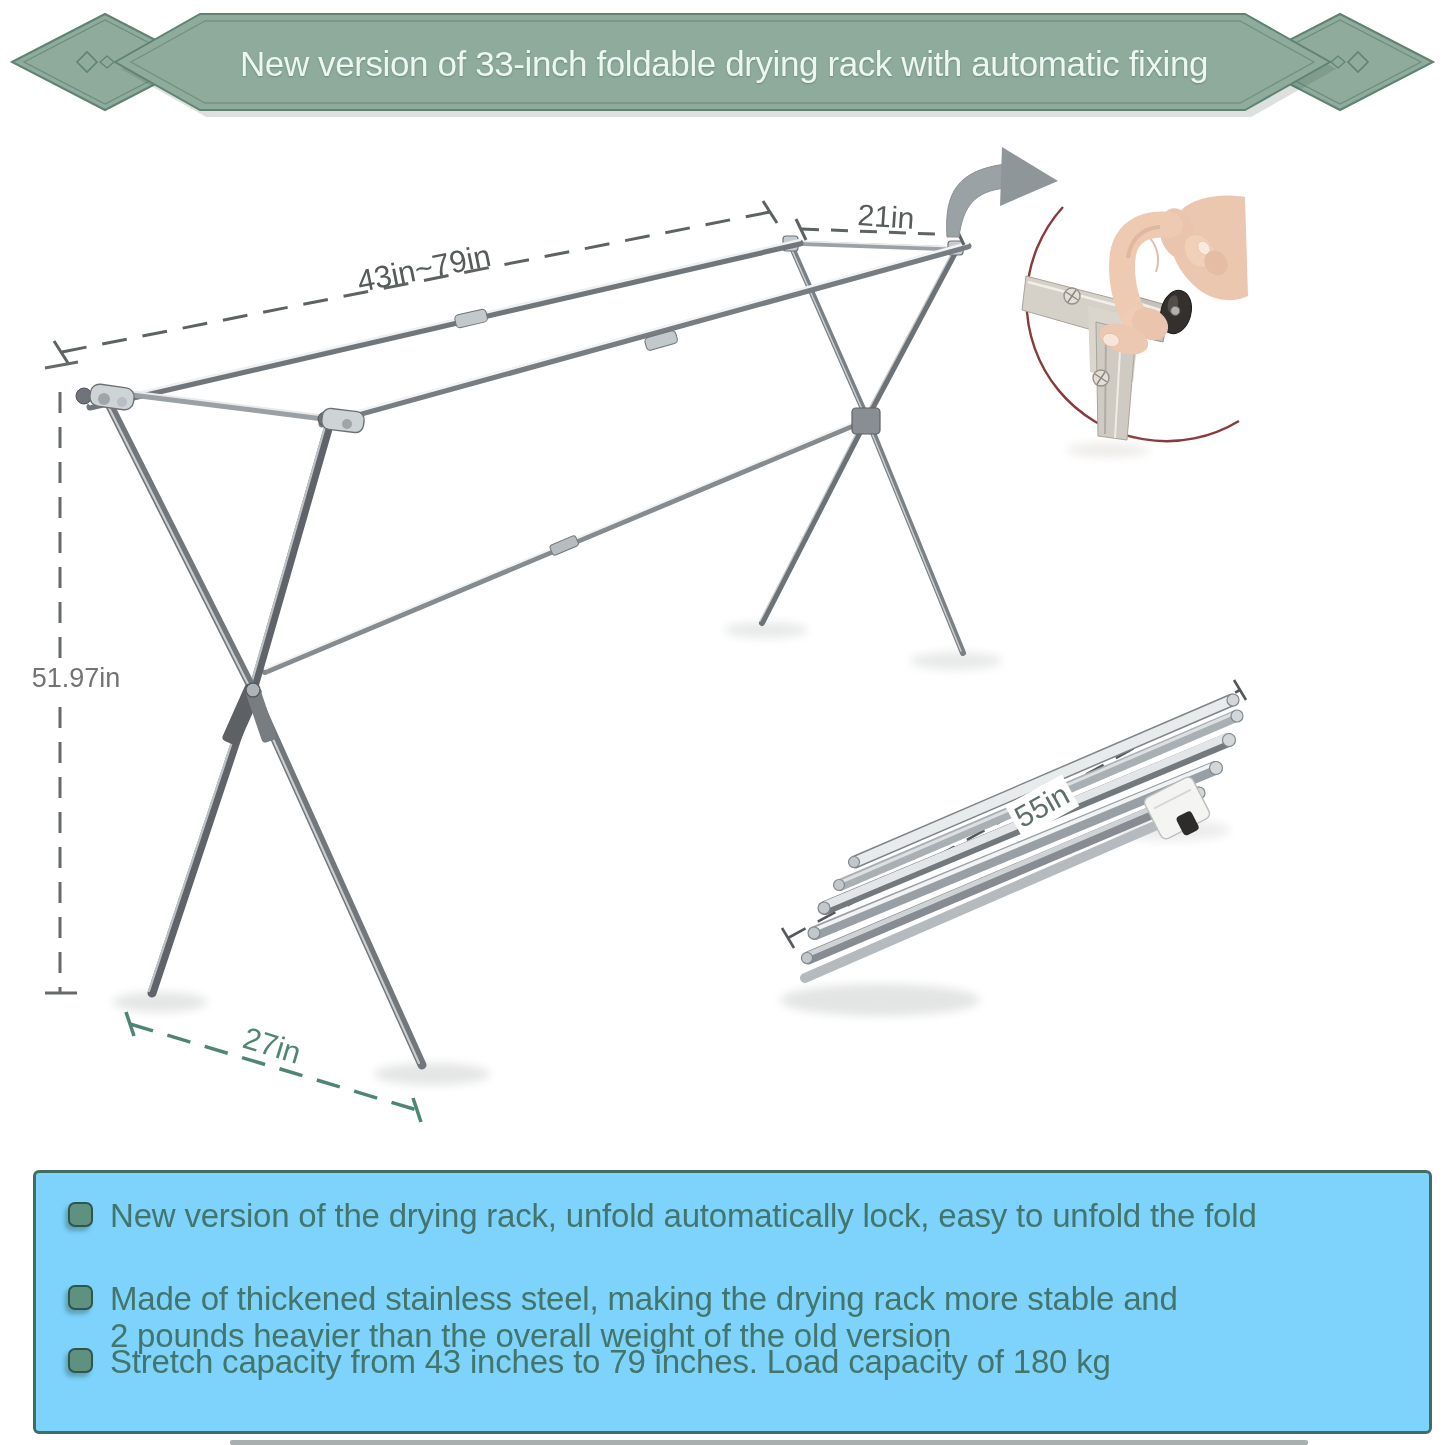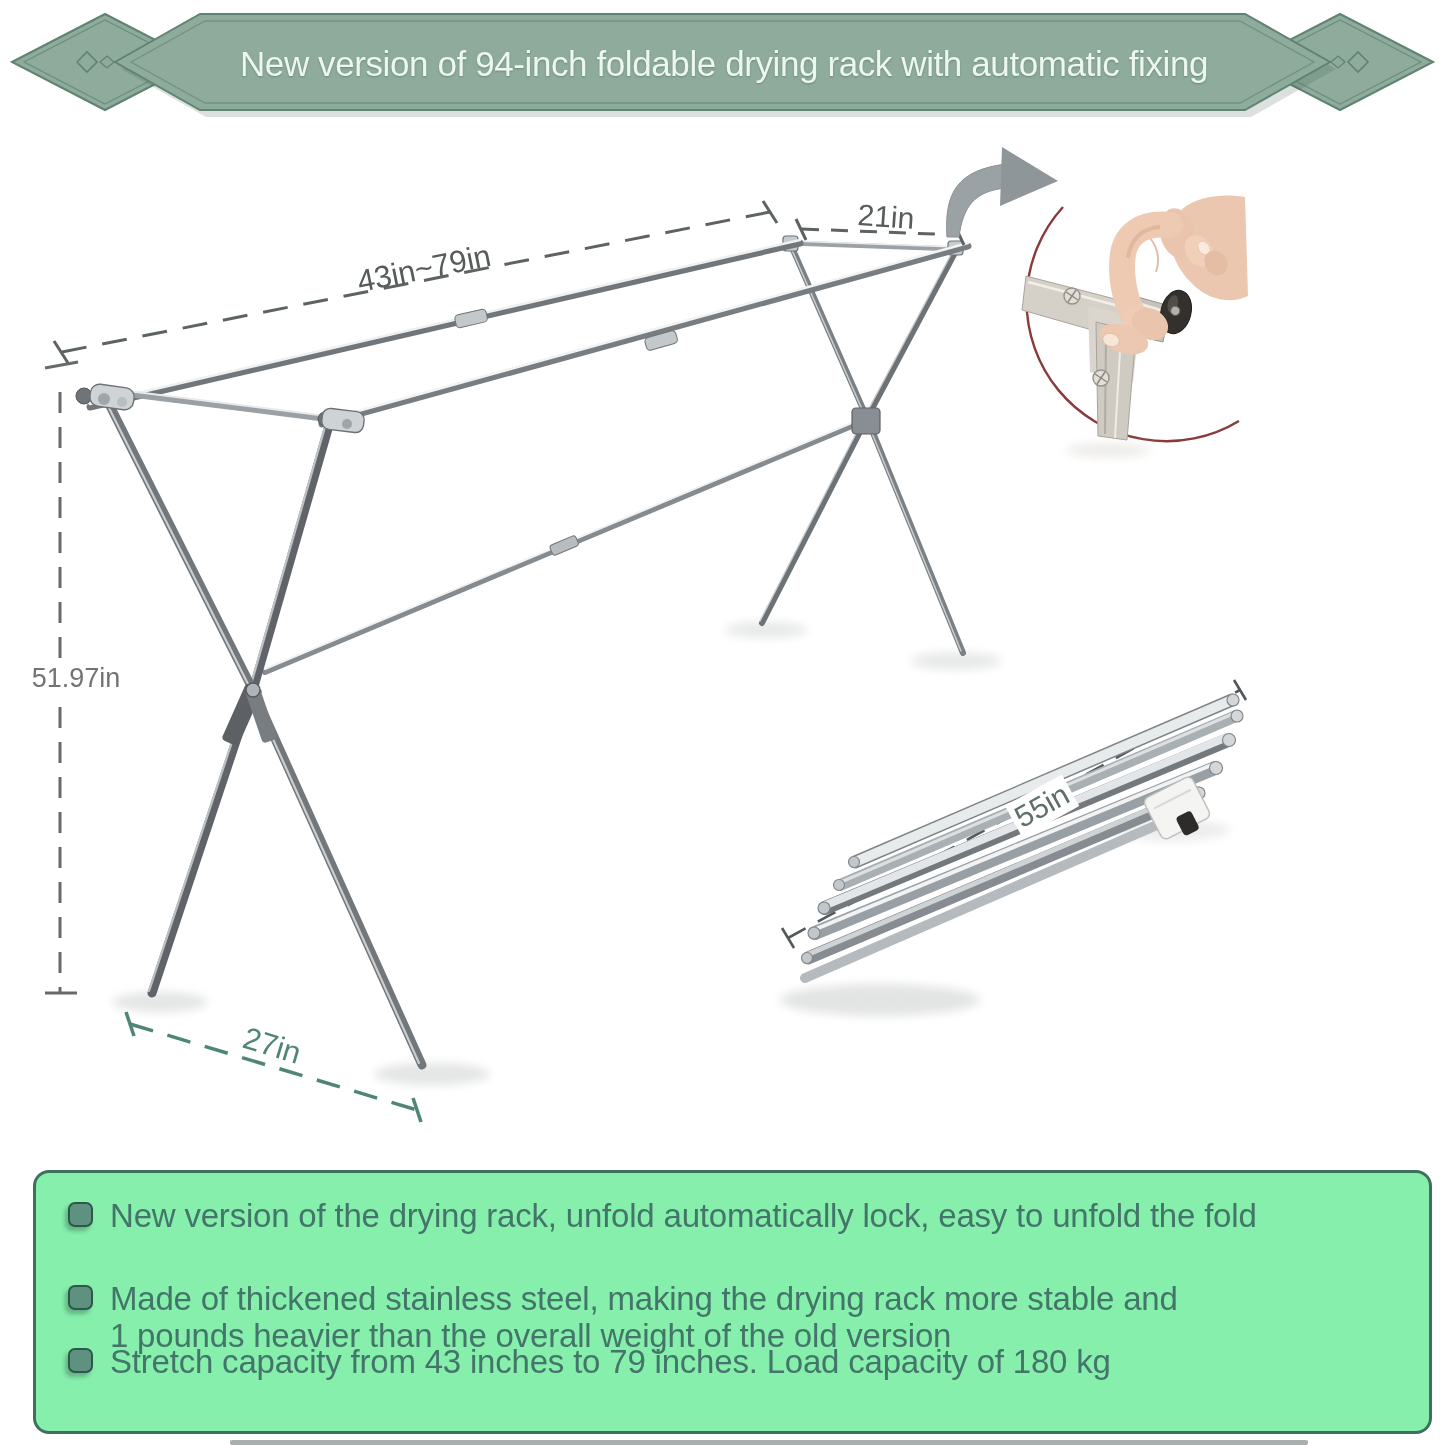--- a/index.html
+++ b/index.html
@@ -17,21 +17,21 @@
   
   .dim{position:absolute;white-space:nowrap;transform:translate(-50%,-50%) rotate(var(--rot,0deg));}
   .dim-width {left:424px;top:269px;--rot:-11.5deg;font-size:31px;color:#565c5a;}
   .dim-depth {left:886px;top:217px;--rot:4deg;font-size:30px;color:#565c5a;}
   .dim-height{left:76px;top:678px;font-size:27px;color:#737373;background:#fff;padding:2px 4px;}
   .dim-foot  {left:272px;top:1046px;--rot:17deg;font-size:31px;color:#4e8673;}
   .dim-folded{left:1042px;top:806px;--rot:-29deg;font-size:30px;color:#5e6f6a;background:#fff;padding:1px 4px;}
   
   .features{
     position:absolute;left:33px;top:1170px;width:1399px;height:264px;
-    border:3px solid #3f6f60;border-radius:16px;background:#86efac;box-sizing:border-box;
+    border:3px solid #3f6f60;border-radius:6px;background:#7dd3fc;box-sizing:border-box;
   }
   .feat-row{position:absolute;left:32px;display:flex;align-items:flex-start;}
   .feat-row .bullet{
     flex:0 0 auto;width:25px;height:25px;border-radius:7px;margin:5px 17px 0 0;
     background:#5f9181;border:2px solid #2c574a;box-sizing:border-box;
     box-shadow:-3px 4px 4px rgba(35,70,58,.35);
   }
   .feat-text{font-size:33px;line-height:37px;color:#44756a;letter-spacing:-0.2px;white-space:nowrap;}
   .row-1{top:24px;}
   .row-2{top:107px;}
@@ -249,40 +249,40 @@
     </g>
 
     <g transform="translate(1177,808) rotate(-27)">
       <rect x="-27" y="-23" width="54" height="46" rx="6" fill="#f4f4f2" stroke="#bfbfbb" stroke-width="1.4"></rect>
       <rect x="-6" y="8" width="17" height="21" rx="4" fill="#2e2c2b"></rect>
       <line x1="-20" y1="-10" x2="20" y2="-10" stroke="#d8d8d4" stroke-width="2"></line>
     </g>
   </g>
 </svg>
 
-<div class="banner-title">New version of 94-inch foldable drying rack with automatic fixing</div>
+<div class="banner-title">New version of 33-inch foldable drying rack with automatic fixing</div>
 
 <div class="dim dim-width">43in~79in</div>
 <div class="dim dim-depth">21in</div>
 <div class="dim dim-height">51.97in</div>
 <div class="dim dim-foot">27in</div>
 <div class="dim dim-folded">55in</div>
 
 <div class="features">
   <div class="feat-row row-1">
     <span class="bullet"></span>
     <div class="feat-text">
       <div>New version of the drying rack, unfold automatically lock, easy to unfold the fold</div>
     </div>
   </div>
   <div class="feat-row row-2">
     <span class="bullet"></span>
     <div class="feat-text">
       <div>Made of thickened stainless steel, making the drying rack more stable and</div>
-      <div>1 pounds heavier than the overall weight of the old version</div>
+      <div>2 pounds heavier than the overall weight of the old version</div>
     </div>
   </div>
   <div class="feat-row row-3">
     <span class="bullet"></span>
     <div class="feat-text">
       <div>Stretch capacity from 43 inches to 79 inches. Load capacity of 180 kg</div>
     </div>
   </div>
 </div>
 

